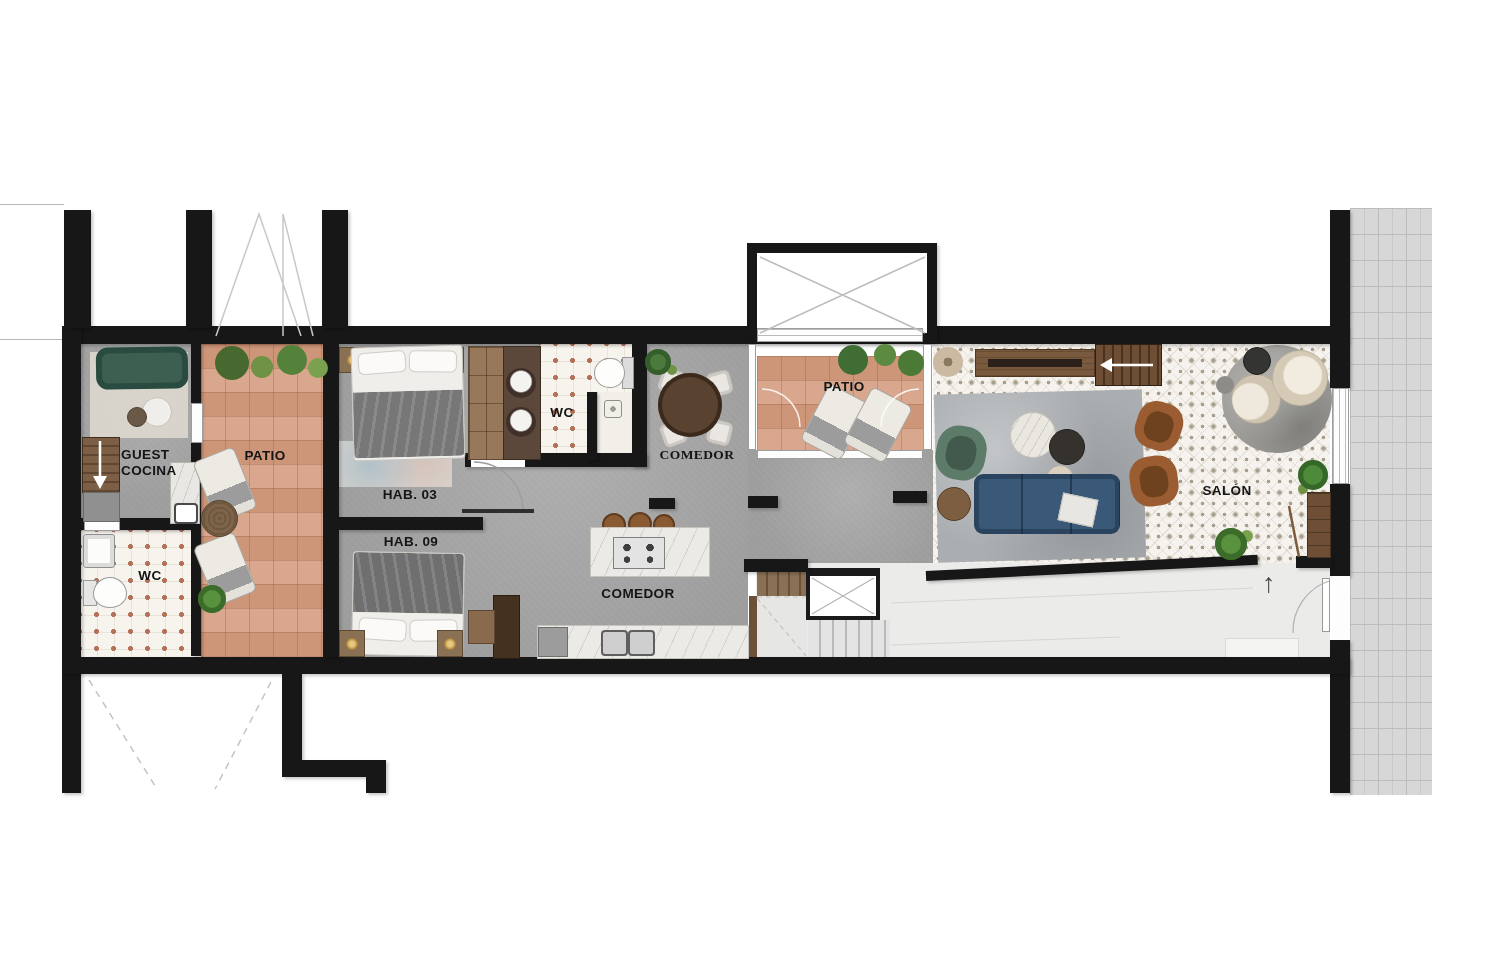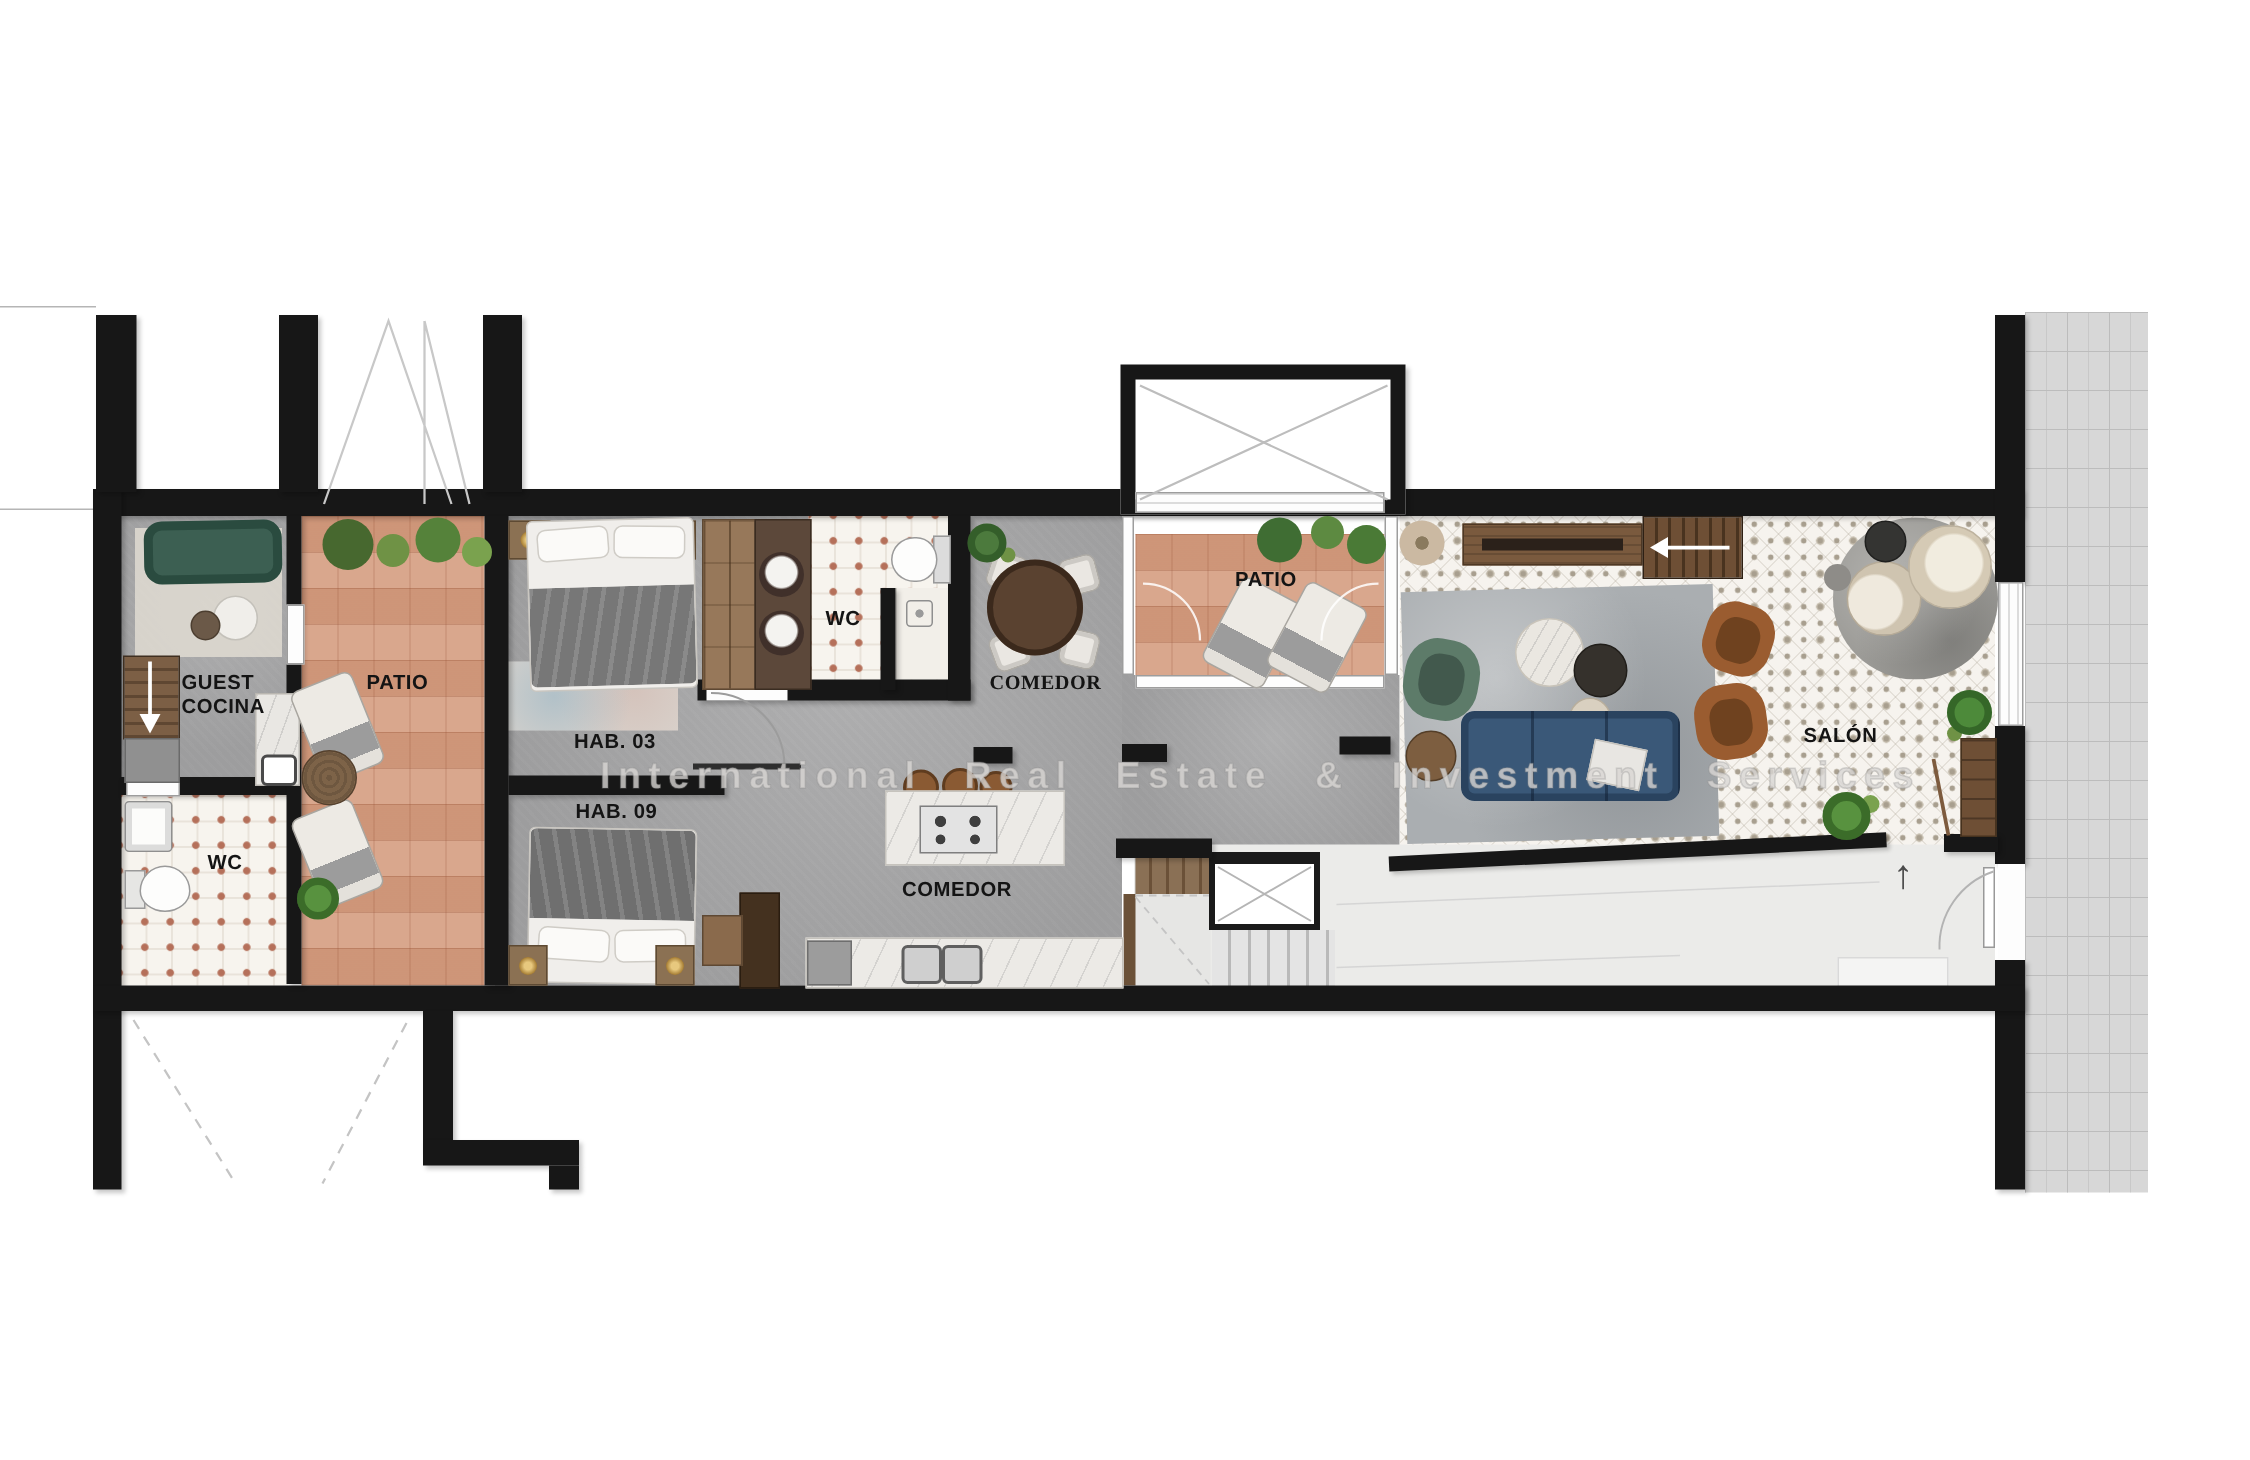--- a/index.html
+++ b/index.html
@@ -267,15 +267,14 @@
       <path d="M100,441 L100,478" stroke="#ffffff" stroke-width="2.5" fill="none"></path>
       <polygon points="93,476 107,476 100,489" fill="#ffffff"></polygon>
     </g>
     <g>
       <path d="M1153,365 L1110,365" stroke="#ffffff" stroke-width="2.5" fill="none"></path>
       <polygon points="1112,358 1112,372 1100,365" fill="#ffffff"></polygon>
     </g>
     <path d="M1289,506 L1299,557" stroke="#7d5b3e" stroke-width="2.5" fill="none"></path>
   </svg>
 
-  <div class="wm" style="left:400px;top:503px;font-size:25px;letter-spacing:5px;word-spacing:16px;">International Real Estate &amp; Investment Services</div>
 
 </div>
 
 </body></html>

